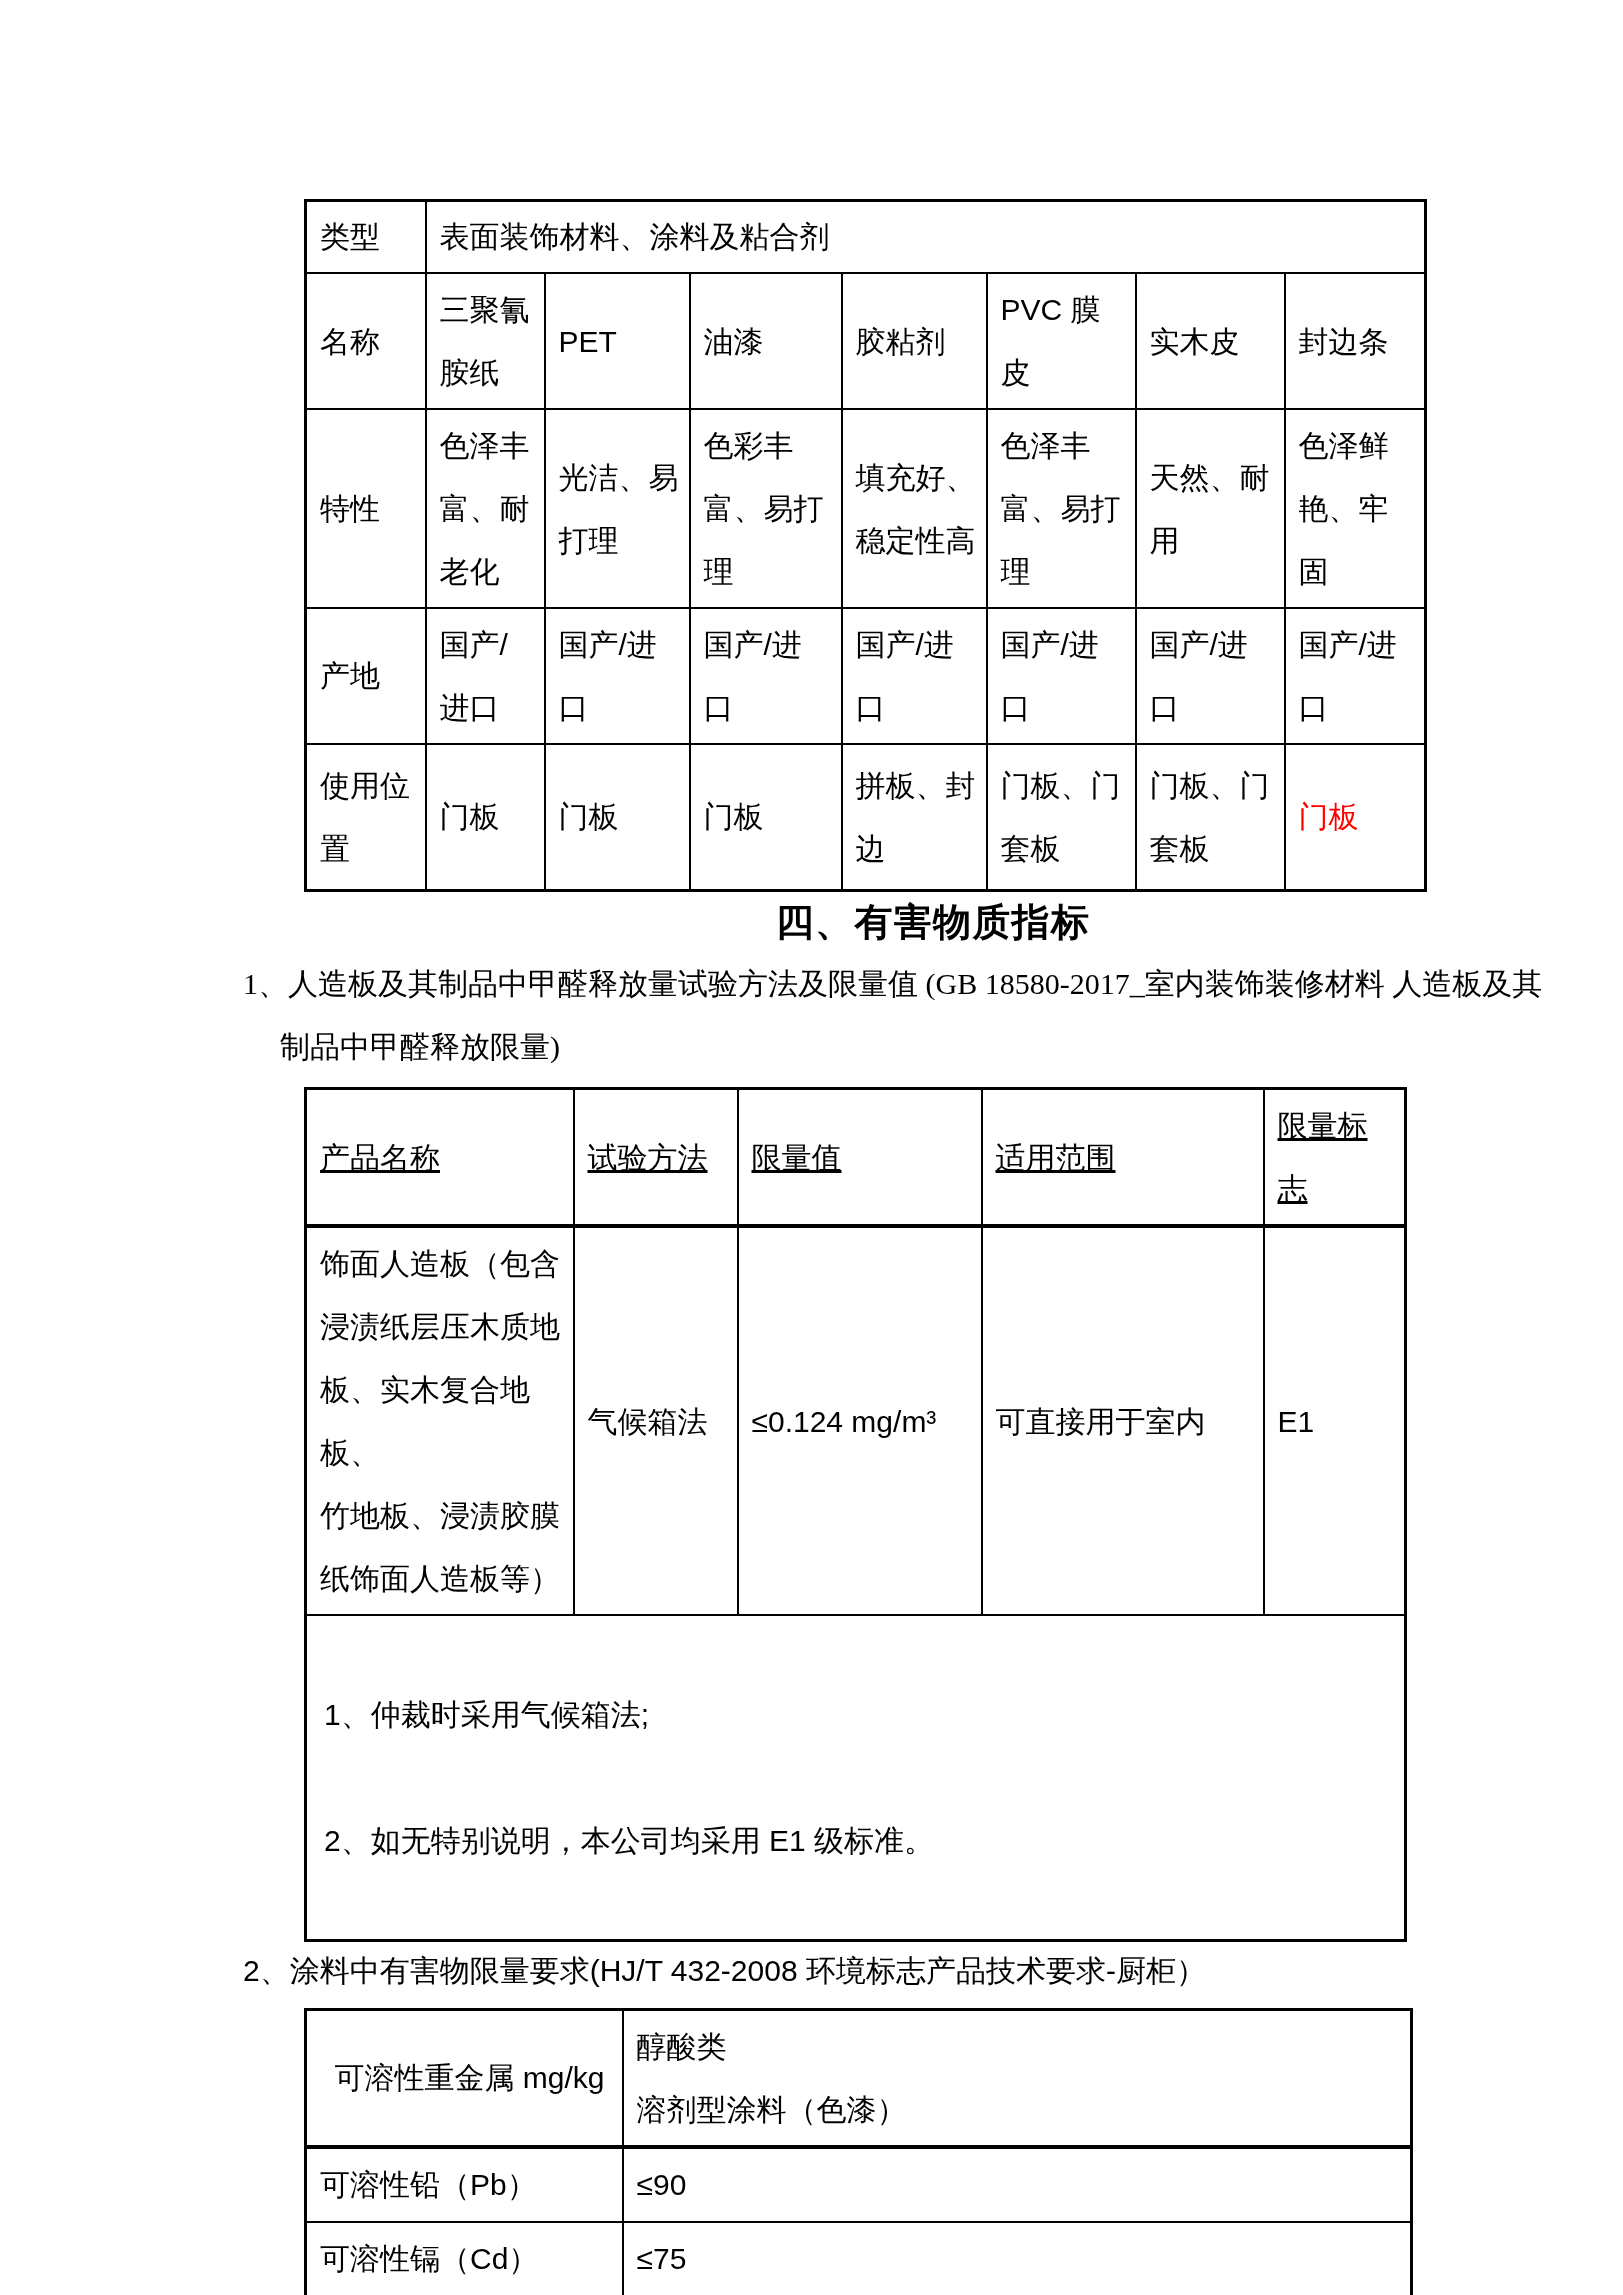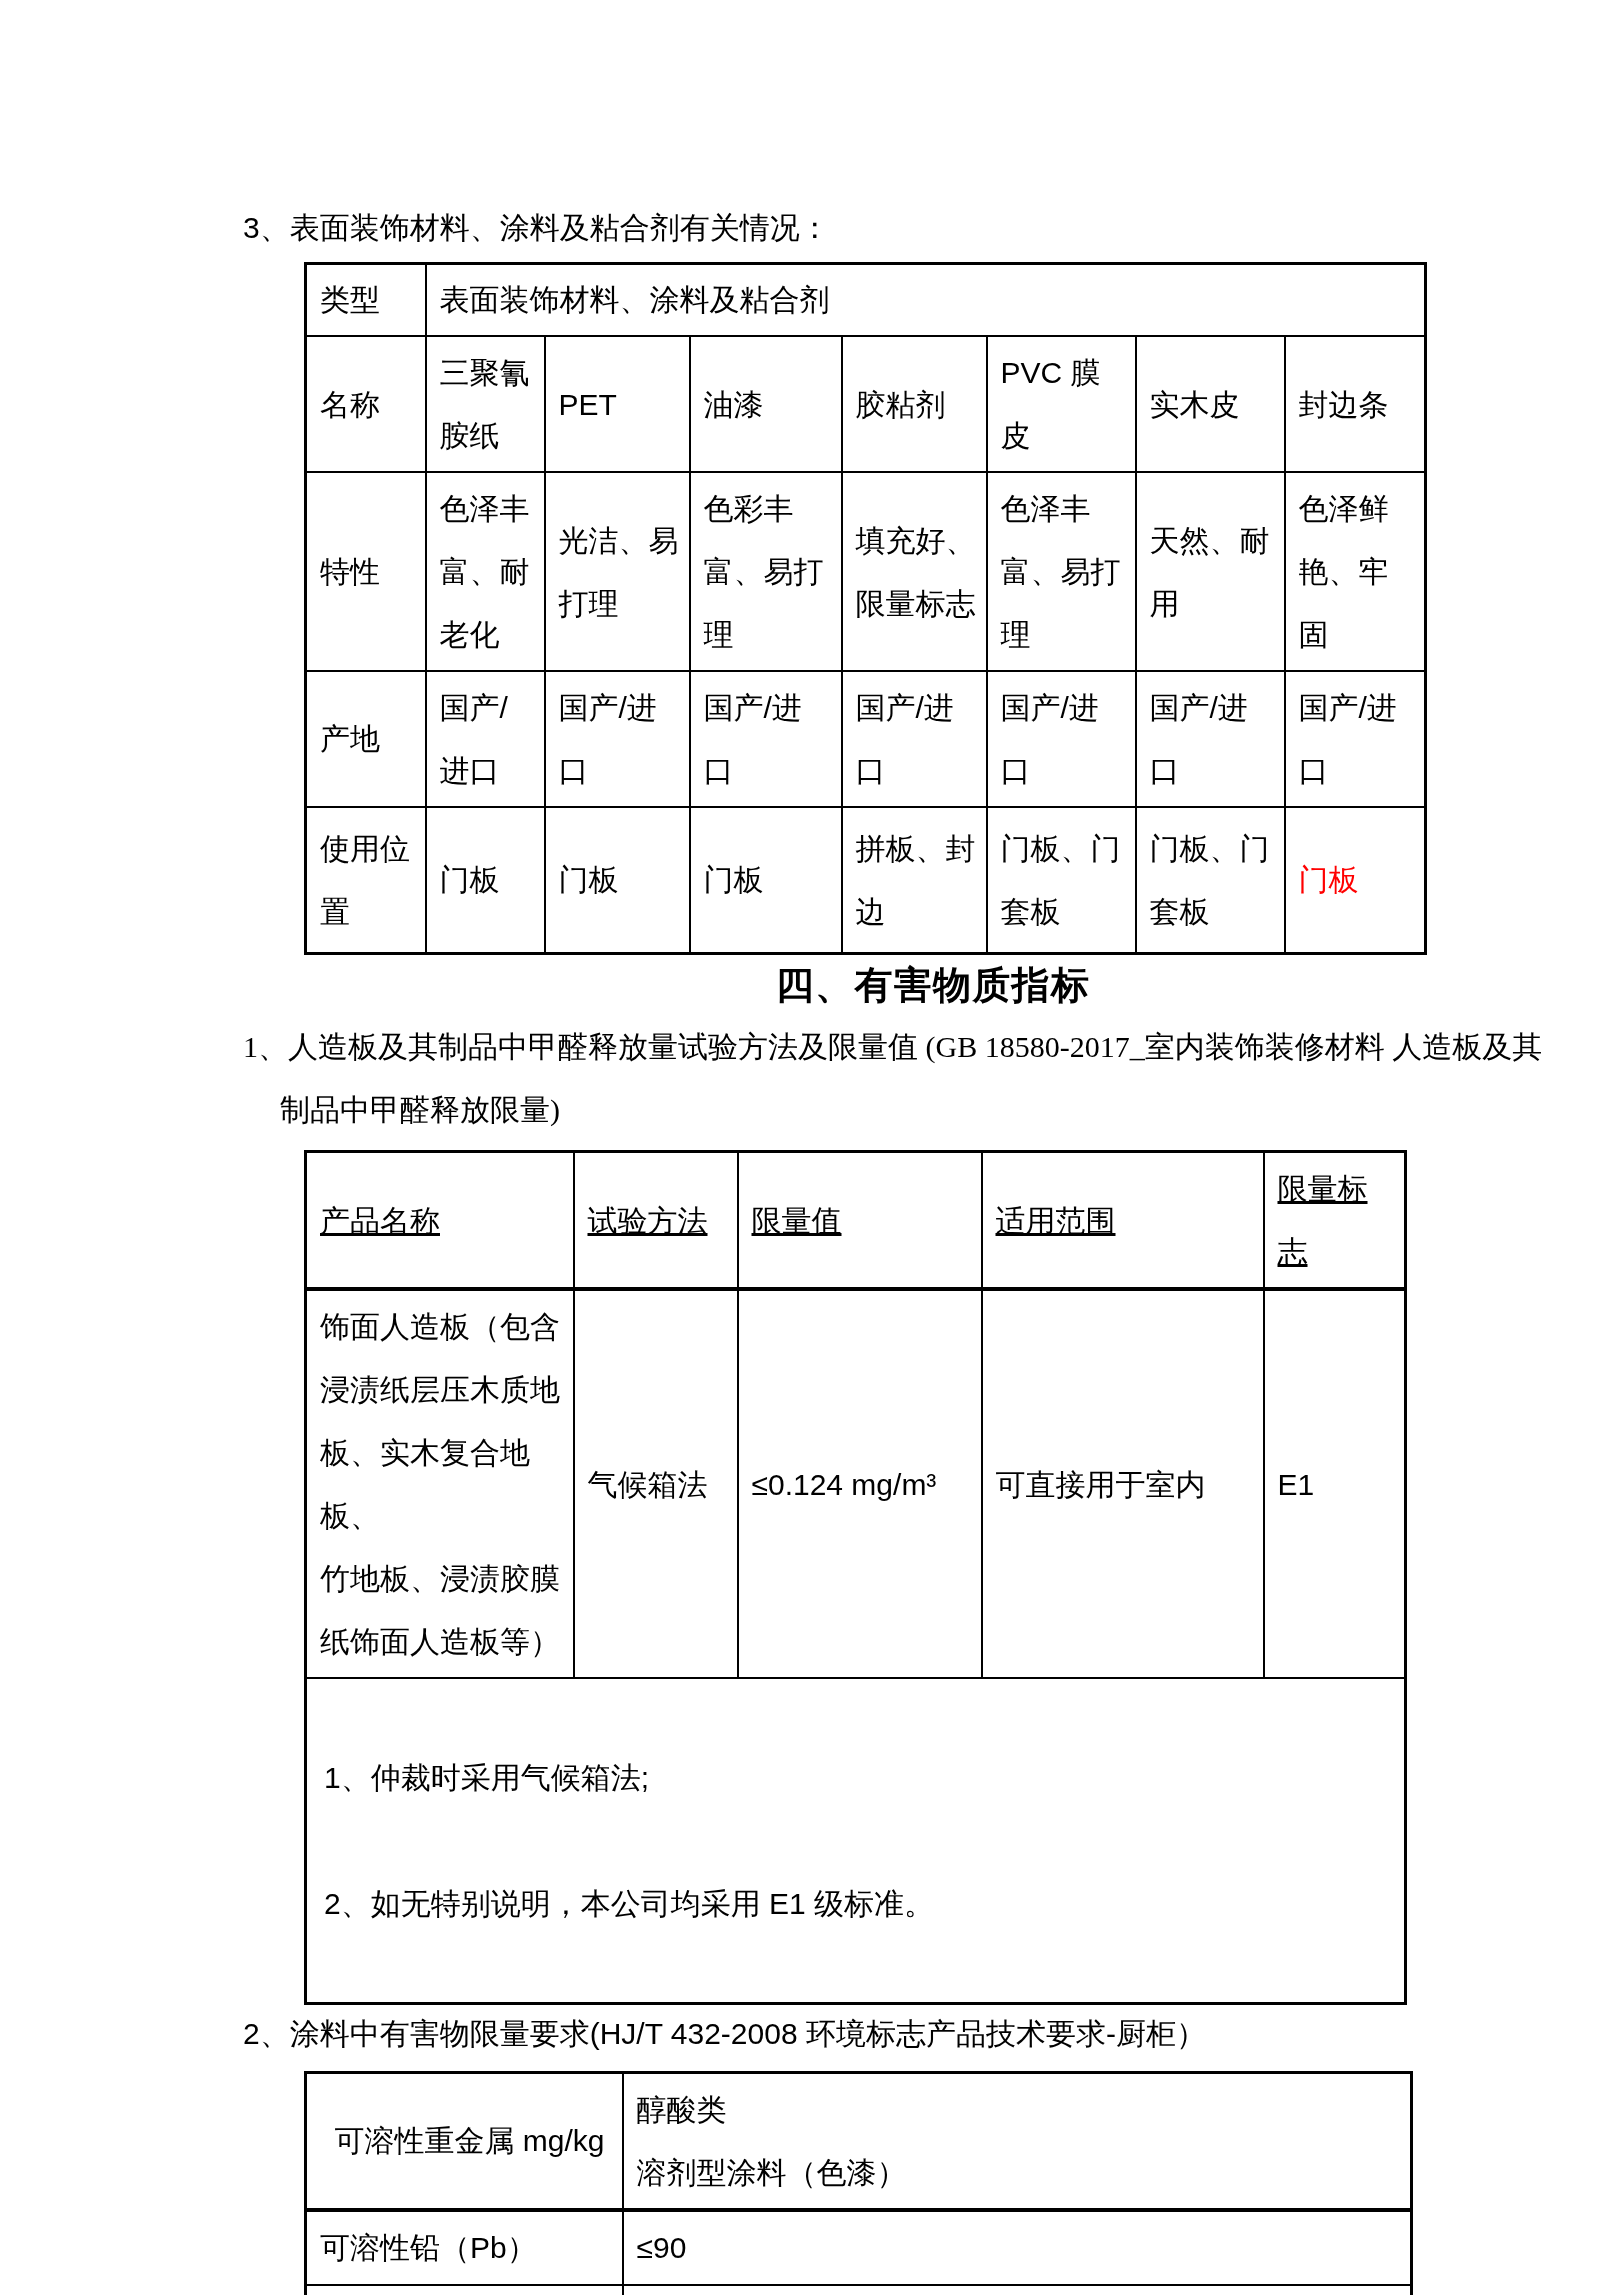--- a/index.html
+++ b/index.html
@@ -57,21 +57,20 @@
 
   .p-sub { margin: 0 0 8px 243px; line-height: 58px; }
 
   .red { color: #ff0000; }
 </style>
 </head>
 <body>
 
 <div class="page">
 
-  <p class="p-heading">3、表面装饰材料、涂料及粘合剂有关情况：</p>
 
   <table class="t1">
     <colgroup>
       <col style="width:120px">
         <col style="width:119px">
         <col style="width:145px">
         <col style="width:152px">
       <col style="width:145px">
         <col style="width:149px">
         <col style="width:149px">
@@ -97,21 +96,21 @@
       <td>特性</td>
       <td>色泽丰
 富、耐
 老化</td>
       <td>光洁、易
 打理</td>
       <td>色彩丰
 富、易打
 理</td>
       <td>填充好、
-限量标志</td>
+稳定性高</td>
       <td>色泽丰
 富、易打
 理</td>
       <td>天然、耐
 用</td>
       <td>色泽鲜
 艳、牢固</td>
     </tr>
     <tr class="r-origin">
       <td>产地</td>

